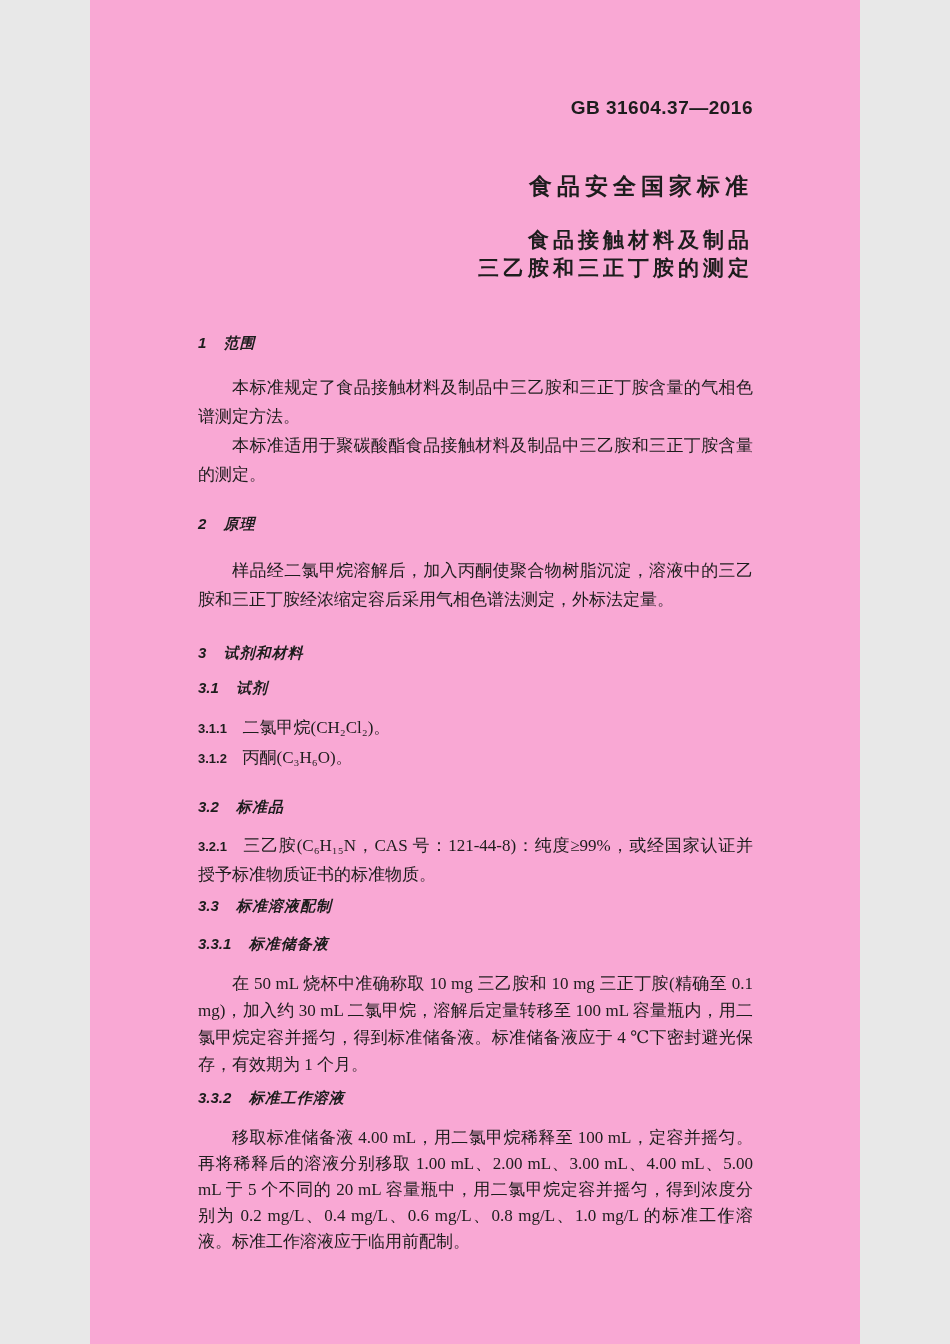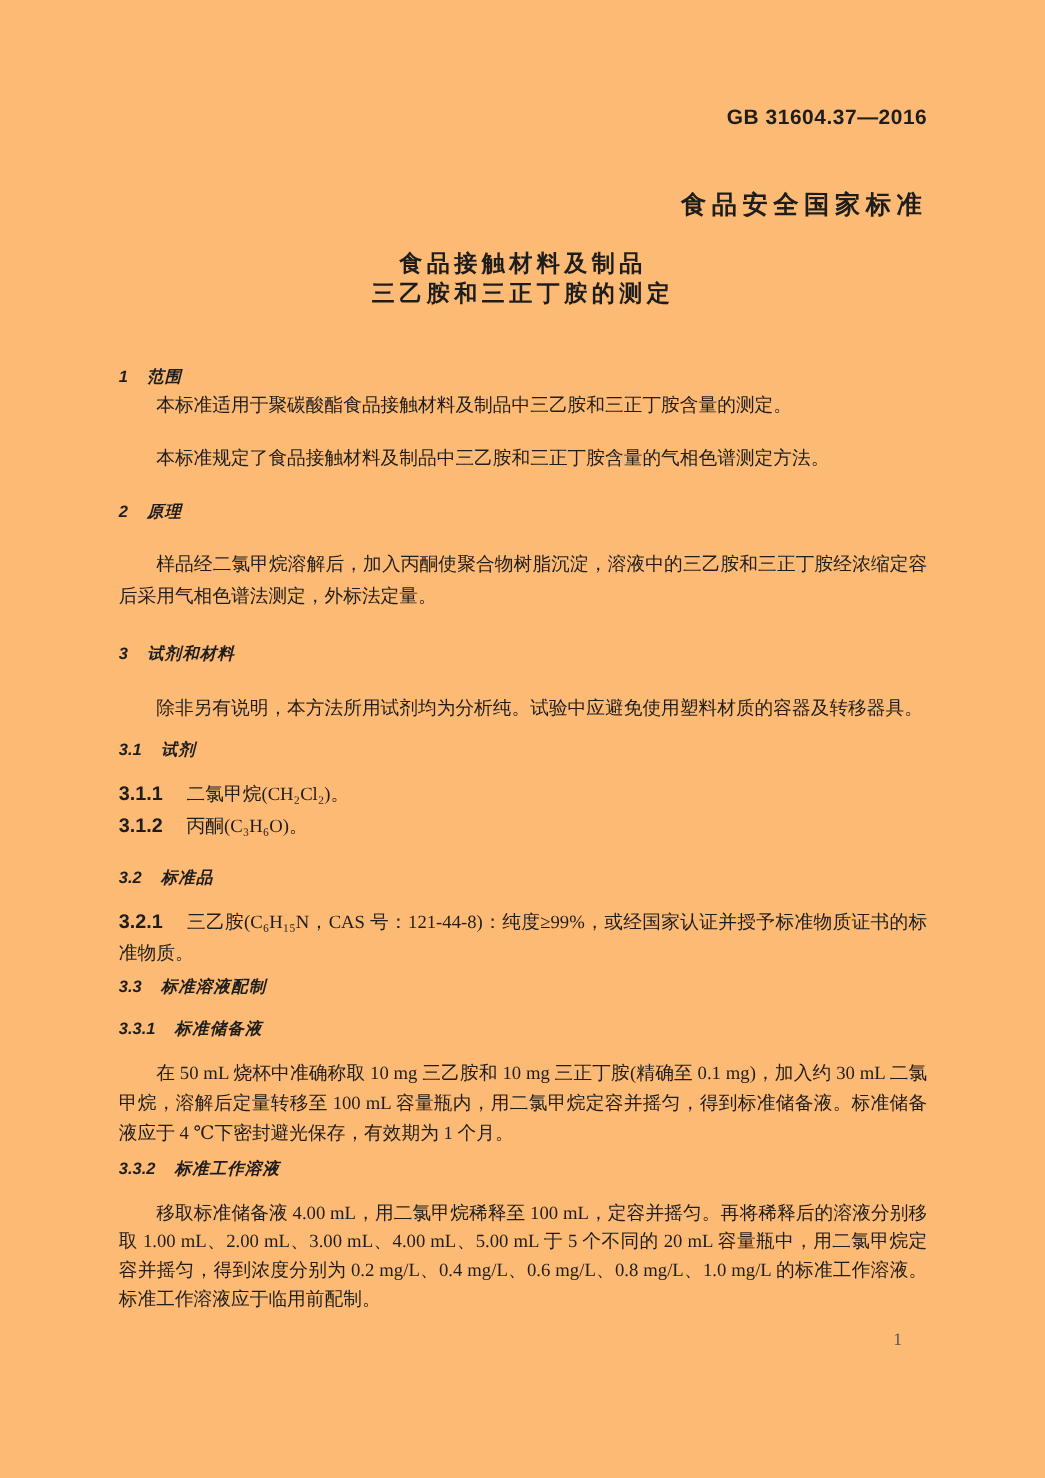--- a/index.html
+++ b/index.html
@@ -1,19 +1,19 @@
 <!DOCTYPE html>
 <html><head>
 <meta charset="utf-8">
 <style>
   html, body { margin: 0; padding: 0; background: #e8e8e8; }
   .page {
-    width: 950px; height: 1344px;
+    width: 770px; height: 1344px;
     margin: 0 auto;
-    background: #fdba74;
+    background: #f9a8d4;
     position: relative;
     box-sizing: border-box;
     padding: 0 107px 0 108px;
     color: #1d1d1d;
     overflow: hidden;
     font-family: "Liberation Serif", "DejaVu Serif", serif;
   }
   .doc-code {
     margin-top: 96px;
     text-align: right;
@@ -27,21 +27,21 @@
     margin: 50px 0 0 0;
     text-align: right;
     font-family: "Liberation Sans", "DejaVu Sans", sans-serif;
     font-weight: 700;
     font-size: 23px;
     line-height: 32px;
     letter-spacing: 5px;
   }
   .std-subtitle {
     margin-top: 24px;
-    text-align: center;
+    text-align: right;
     font-family: "Liberation Sans", "DejaVu Sans", sans-serif;
     font-weight: 700;
     font-size: 21px;
     line-height: 28px;
     letter-spacing: 4px;
   }
   .clause-h {
     font-family: "Liberation Sans", "DejaVu Sans", sans-serif;
     font-weight: 700;
     font-size: 15px;
@@ -60,21 +60,21 @@
   .indent { text-indent: 2em; }
   .item {
     margin: 0;
     font-size: 17px;
     line-height: 29px;
     text-align: justify;
   }
   .item .inum {
     font-family: "Liberation Sans", "DejaVu Sans", sans-serif;
     font-weight: 700;
-    font-size: 18px;
+    font-size: 13px;
     margin-right: 1.2em;
   }
   .page-number {
     position: absolute;
     top: 1210px;
     right: 130px;
     font-size: 16px;
     color: #555555;
   }
 </style>
@@ -88,32 +88,31 @@
   <div class="std-name">食品安全国家标准</div>
 
   <div class="std-subtitle">
     <div>食品接触材料及制品</div>
     <div>三乙胺和三正丁胺的测定</div>
   </div>
 
   <h2 class="clause-h" style="margin-top:50px">
     <span class="cnum">1</span><span>范围</span>
   </h2>
+  <p class="para indent" style="margin-top:19px">本标准规定了食品接触材料及制品中三乙胺和三正丁胺含量的气相色谱测定方法。</p>
   <p class="para indent">本标准适用于聚碳酸酯食品接触材料及制品中三乙胺和三正丁胺含量的测定。</p>
-  <p class="para indent" style="margin-top:19px">本标准规定了食品接触材料及制品中三乙胺和三正丁胺含量的气相色谱测定方法。</p>
 
   <h2 class="clause-h" style="margin-top:24px">
     <span class="cnum">2</span><span>原理</span>
   </h2>
   <p class="para indent" style="margin-top:21px">样品经二氯甲烷溶解后，加入丙酮使聚合物树脂沉淀，溶液中的三乙胺和三正丁胺经浓缩定容后采用气相色谱法测定，外标法定量。</p>
 
   <h2 class="clause-h" style="margin-top:28px">
     <span class="cnum">3</span><span>试剂和材料</span>
   </h2>
-  <p class="para indent" style="margin-top:23px">除非另有说明，本方法所用试剂均为分析纯。试验中应避免使用塑料材质的容器及转移器具。</p>
 
   <h3 class="clause-h" style="margin-top:13px">
     <span class="cnum">3.1</span><span>试剂</span>
   </h3>
   <p class="item" style="margin-top:14px">
     <span class="inum">3.1.1</span><span>二氯甲烷(CH₂Cl₂)。</span>
   </p>
   <p class="item">
     <span class="inum">3.1.2</span><span>丙酮(C₃H₆O)。</span>
   </p>

